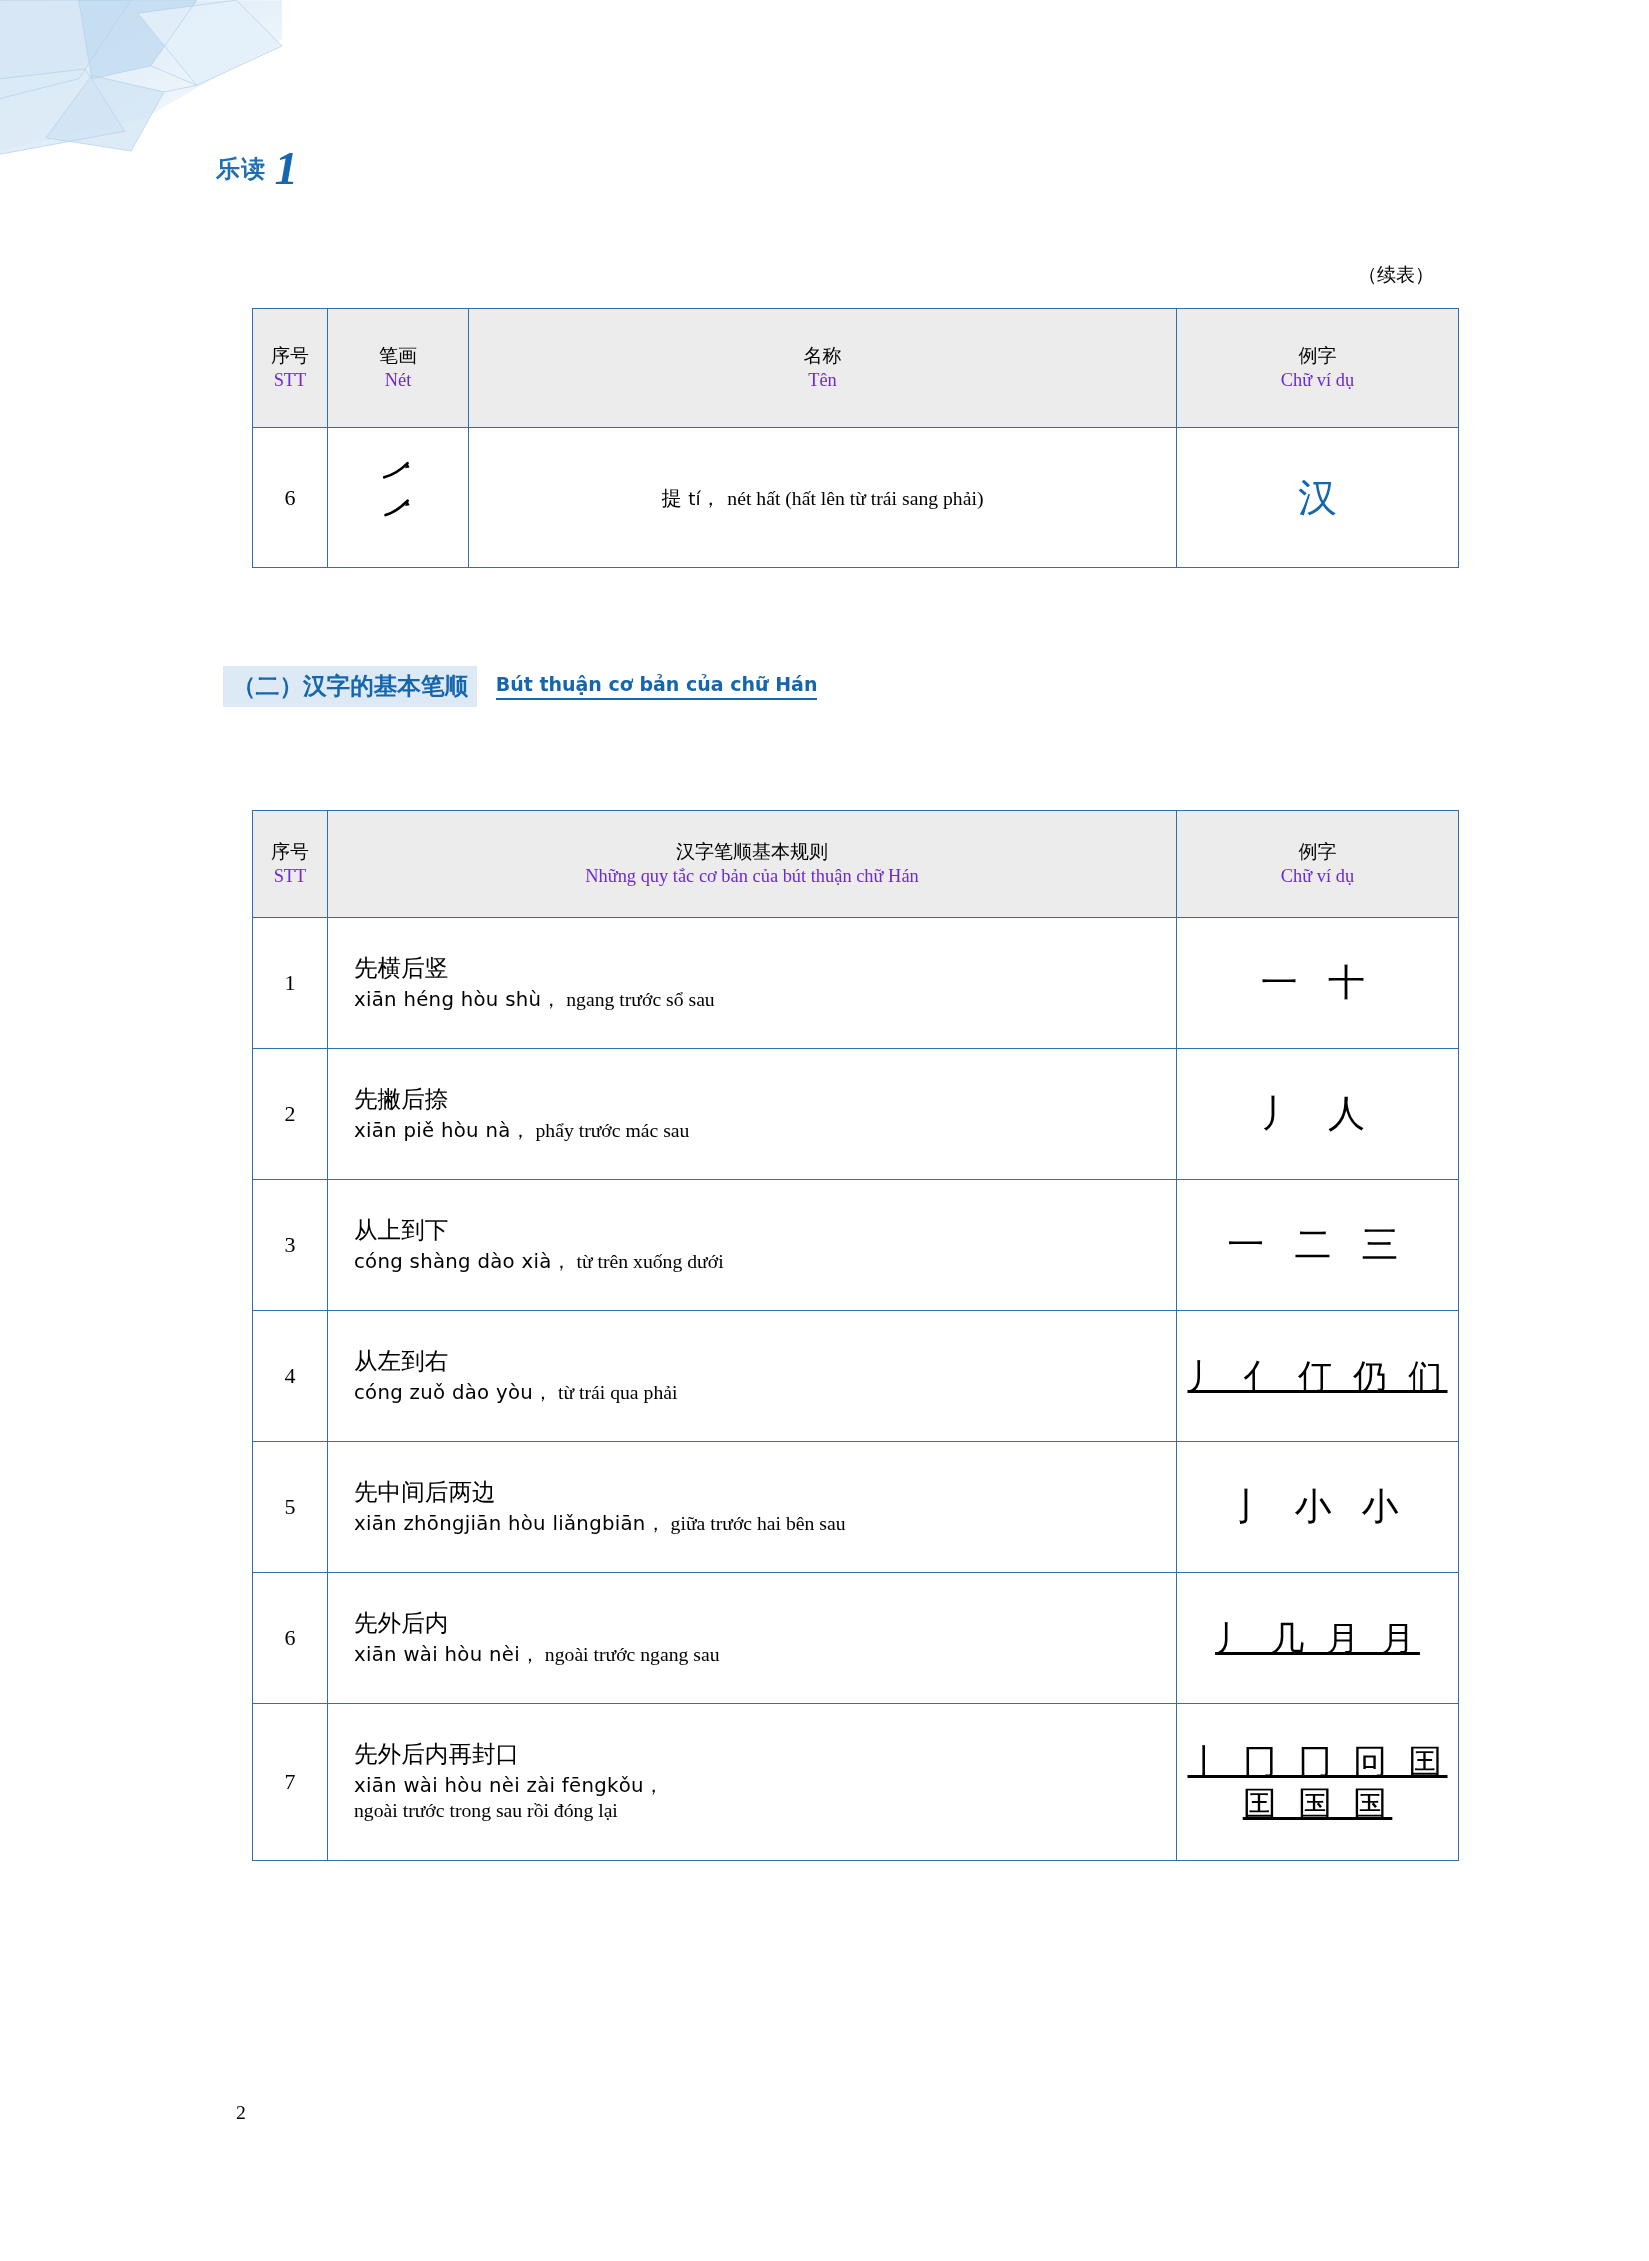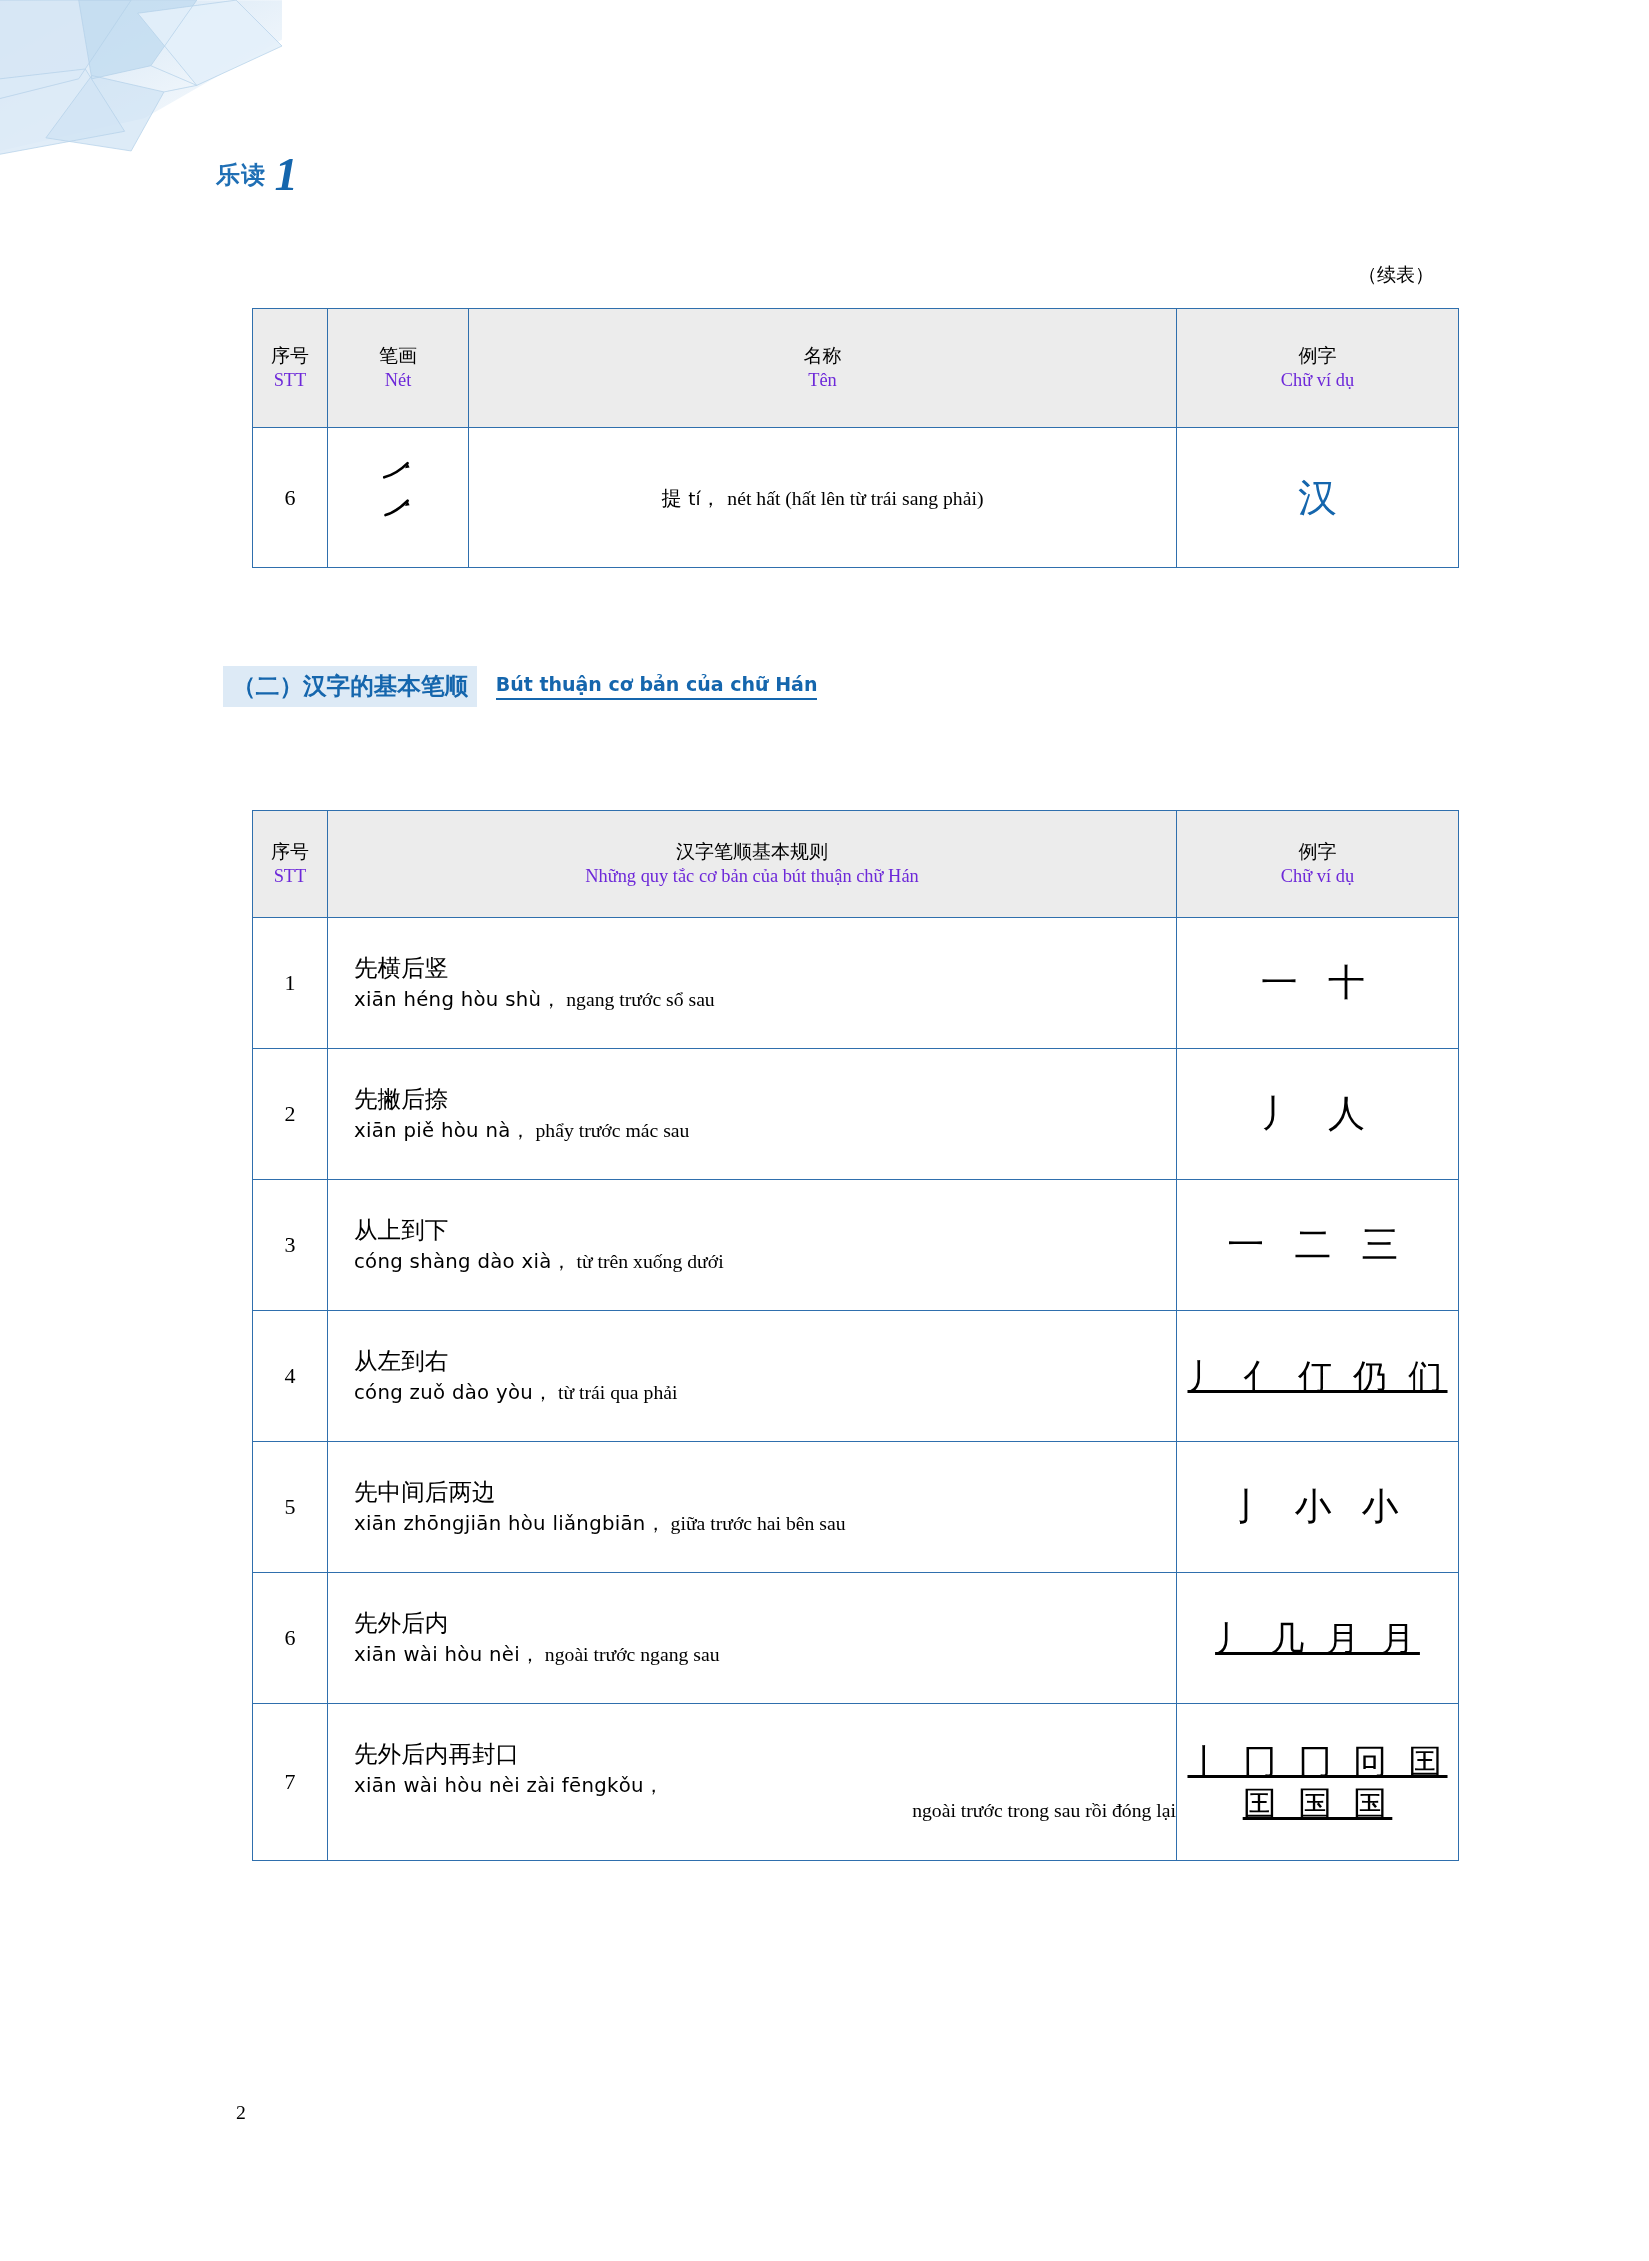--- a/index.html
+++ b/index.html
@@ -23,21 +23,21 @@
     width: 282px;
     height: 197px;
     overflow: hidden;
     pointer-events: none;
   }
 
   
   .header {
     position: absolute;
     left: 216px;
-    top: 152px;
+    top: 146px;
     display: flex;
     align-items: flex-end;
   }
   .header-cn {
     font-family: "DejaVu Sans", sans-serif;
     font-size: 24px;
     font-weight: bold;
     color: #1f6fb5;
     letter-spacing: 1.3px;
     padding-bottom: 5.2px;
@@ -185,21 +185,20 @@
     font-size: 19.7px;
     line-height: 1.3;
     margin-top: 3.3px;
   }
   .rule-sub .pin {
     font-family: "DejaVu Sans", sans-serif;
     letter-spacing: 0.3px;
   }
   .rule-sub .vi {
     font-family: "Liberation Serif", serif;
-    text-align: right;
   }
   .rule-example {
     font-family: "DejaVu Serif", serif;
     font-size: 37px;
     color: #000;
     letter-spacing: 9.2px;
     line-height: 1.25;
     padding: 0 5.2px;
   }
   .rule-example.small {

